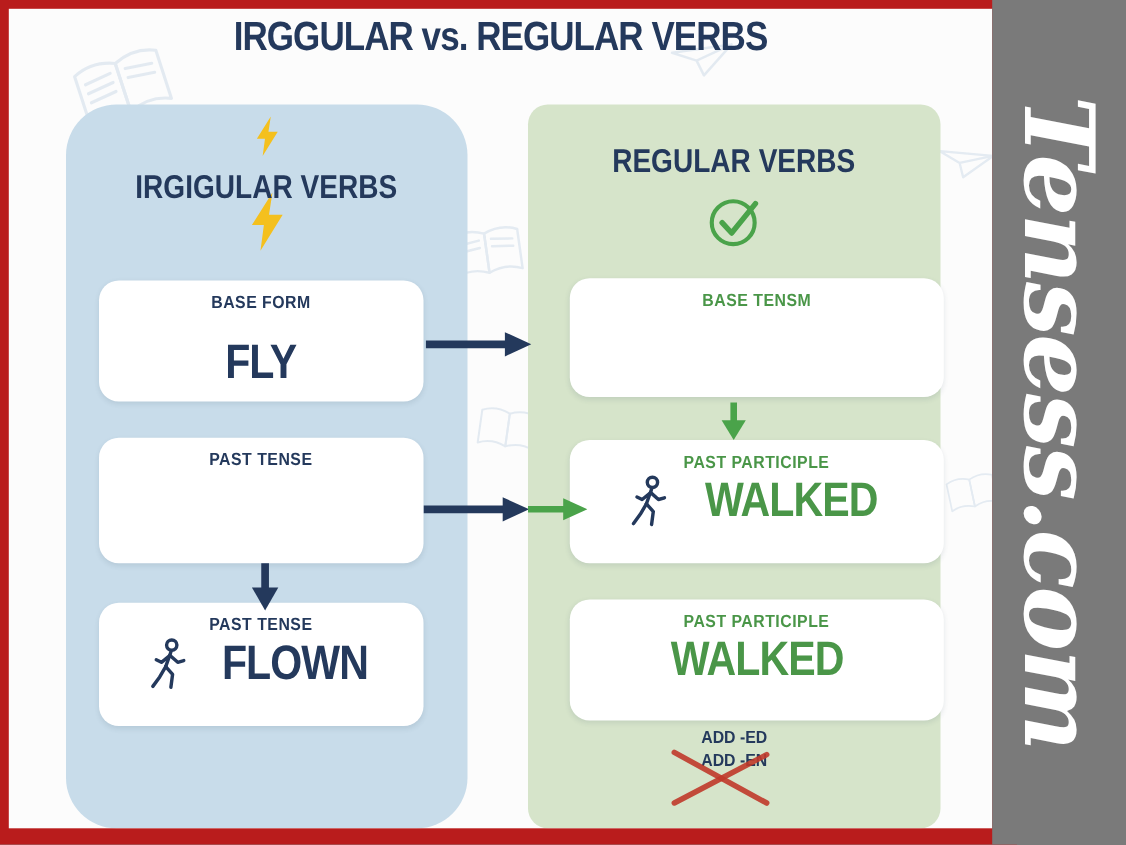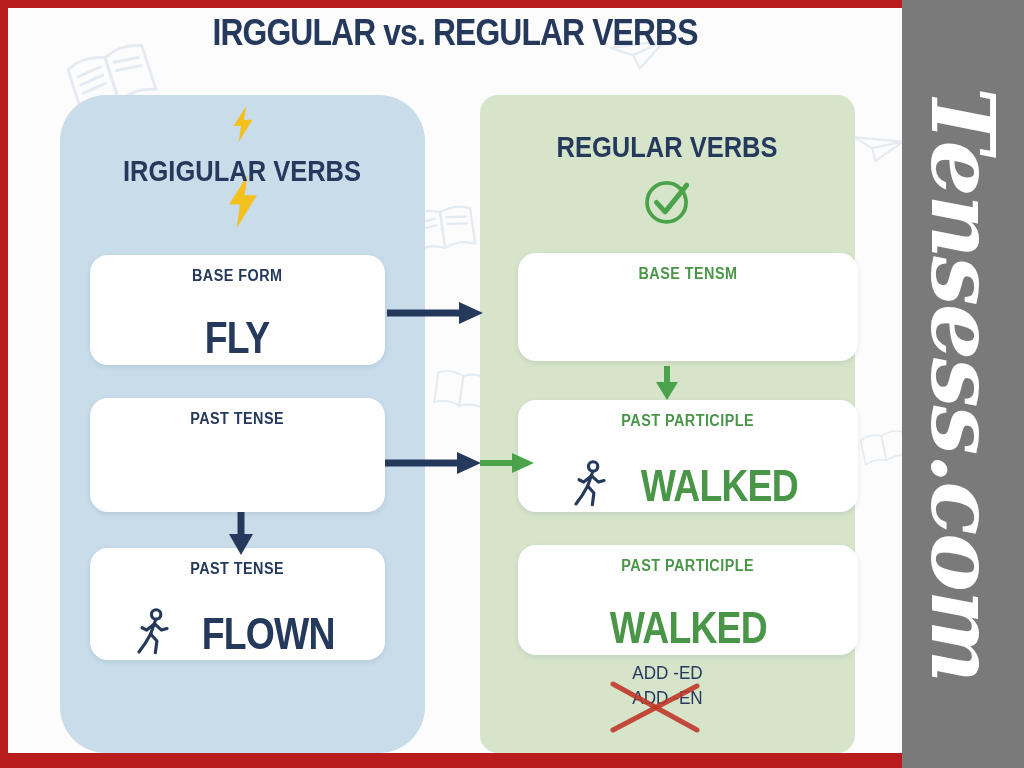--- a/index.html
+++ b/index.html
@@ -22,37 +22,37 @@
   .col-header .htxt{font-size:30px;font-weight:bold;color:#24395c;white-space:nowrap;
                     display:inline-block;transform:scaleX(.85);}
   .header-sub{display:flex;justify-content:center;margin-top:6px;height:56px;}
   
   .vbox{position:absolute;left:30px;width:295px;background:#ffffff;border-radius:18px;
         box-shadow:0 2px 5px rgba(60,80,100,.12);display:flex;flex-direction:column;
         align-items:center;}
   .col-right .vbox{left:38px;width:340px;}
   .vbox .lbl{margin-top:12px;font-size:16px;font-weight:bold;letter-spacing:.5px;
              white-space:nowrap;display:inline-block;transform:scaleX(.9);}
-  .vbox .word-row{flex:1;display:flex;align-items:center;justify-content:center;gap:12px;
-                  width:100%;padding-bottom:10px;margin-top:28px;}
+  .vbox .word-row{flex:1;display:flex;align-items:flex-start;justify-content:center;gap:12px;
+                  width:100%;padding-bottom:10px;}
   .vbox .word{font-size:44px;font-weight:bold;letter-spacing:-1px;white-space:nowrap;
               display:inline-block;transform:scaleX(.85);}
   .navy{color:#24395c;}
   .greent{color:#4a9648;}
   
-  .lbox1{top:160px;height:110px;}
+  .lbox1{top:160px;height:110px;gap:20px;}
   .lbox2{top:303px;height:114px;}
   .lbox3{top:453px;height:112px;}
   
   .rbox1{top:158px;height:108px;}
   .rbox2{top:305px;height:112px;}
   .rbox3{top:450px;height:110px;}
   
   .footnote{position:absolute;left:0;top:566px;width:100%;text-align:center;
-            font-size:19px;font-weight:normal;color:#24395c;line-height:1.3;}
+            font-size:16px;font-weight:bold;color:#24395c;line-height:1.3;}
   .footnote .fline{display:block;transform:scaleX(.9);white-space:nowrap;}
   .xmark{position:absolute;left:597px;top:672px;}
   
   .arrow{position:absolute;}
   .a1{left:379px;top:293px;}
   .a2{left:377px;top:443px;}
   .a2g{left:470px;top:443px;}
   .adown-navy{left:219px;top:502px;}
   .adown-green{left:646px;top:356px;}
   

